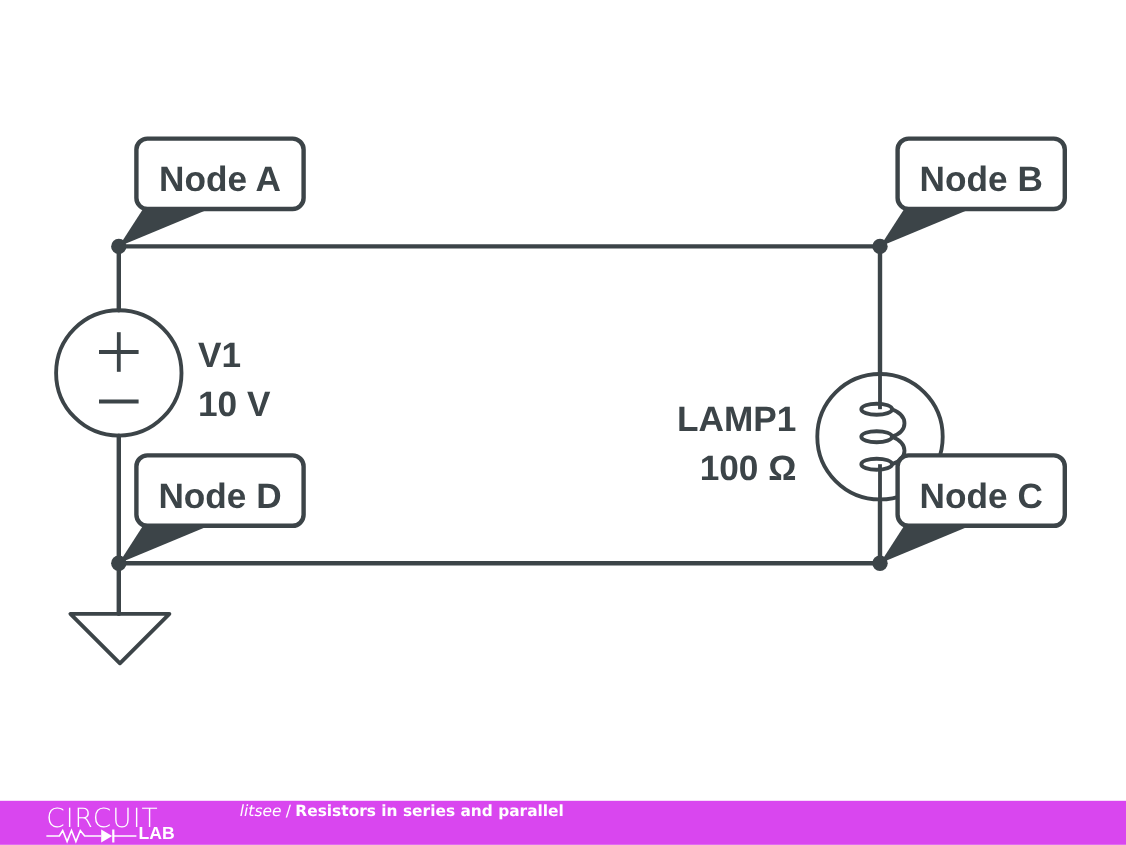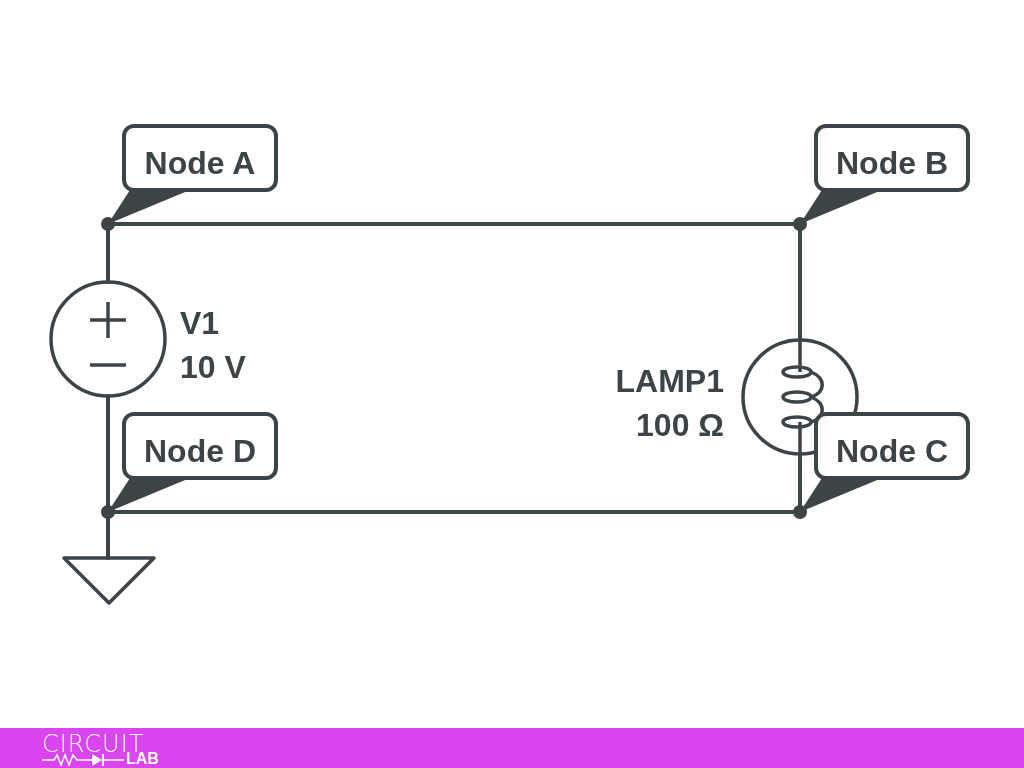--- a/index.html
+++ b/index.html
@@ -92,13 +92,16 @@
 
 <div class="footer">
   <div class="logo-top">CIRCUIT</div>
   <svg class="logo-bottom" viewBox="0 0 132 18">
     <polyline points="0,10 12,10 15,5 19,15 23,5 27,15 31,5 35,10 50,10" fill="none" stroke="#fff" stroke-width="1.5"></polyline>
     <polygon points="50,4 50,16 60,10" fill="#fff"></polygon>
     <line x1="61" y1="4" x2="61" y2="16" stroke="#fff" stroke-width="2"></line>
     <line x1="61" y1="10" x2="82" y2="10" stroke="#fff" stroke-width="1.5"></line>
   </svg>
   <div class="logo-lab">LAB</div>
+  <div class="ftitle">
+    <span class="user">litsee</span><span class="sep">/</span><span class="name">Resistors in series and parallel</span>
+  </div>
 </div>
 
 </body></html>

